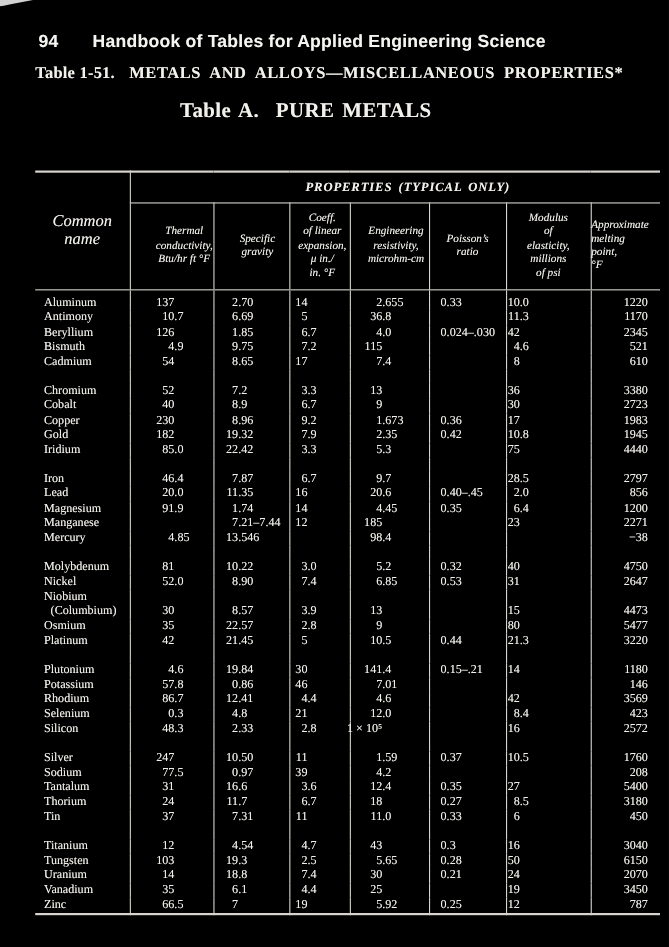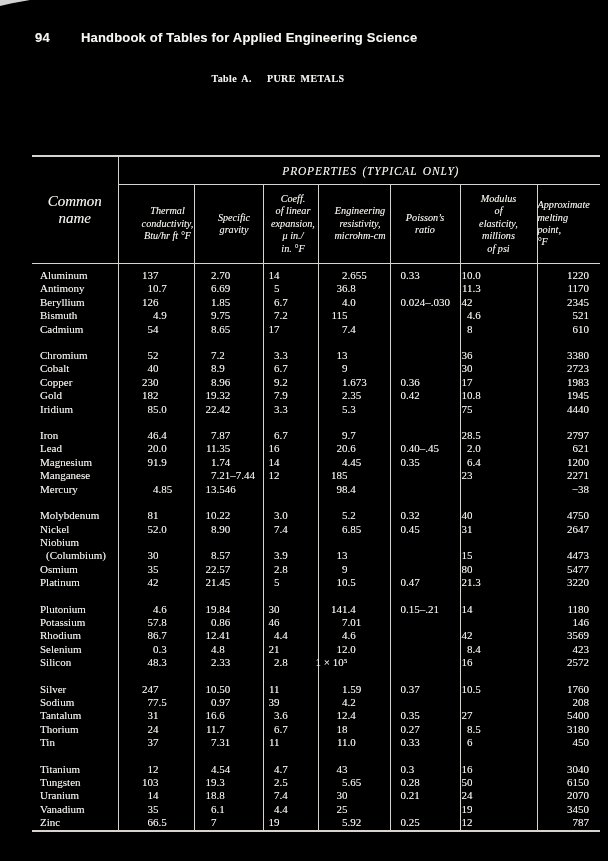--- a/index.html
+++ b/index.html
@@ -19,49 +19,49 @@
   }
   .artifact{
     position:absolute;top:0;left:0;width:30px;height:6px;
     background:#e9e9e9;
     clip-path:polygon(0 0,100% 0,40% 55%,0 100%);
     opacity:.9;
   }
   .runhead{
     position:absolute;top:30px;left:35px;
     font-family:"Liberation Sans",sans-serif;
-    font-size:13px;font-weight:600;letter-spacing:.2px;color:#f4f4f1;
+    font-size:16px;font-weight:600;letter-spacing:.2px;color:#f4f4f1;
     text-shadow:0 0 0.5px rgba(255,255,255,.45);
   }
   .runhead .num{display:inline-block;margin-right:31px;}
   .titleblock{
     position:absolute;top:59px;left:32px;width:492px;text-align:center;
   }
   .title1{font-size:15px;font-weight:700;letter-spacing:.5px;word-spacing:4px;white-space:nowrap;}
   .title1 .lbl{margin-right:13px;letter-spacing:.2px;word-spacing:0;}
-  .title2{margin-top:14px;font-size:10px;font-weight:700;letter-spacing:.4px;word-spacing:2px;}
+  .title2{margin-top:14px;font-size:19px;font-weight:700;letter-spacing:.4px;word-spacing:2px;}
   .title2 .lbl{margin-right:15px;}
   .title3{margin-top:12px;font-size:10.5px;font-weight:700;letter-spacing:.3px;word-spacing:1px;}
 
   table.metals{
     position:absolute;top:155px;left:32px;width:568px;
     border-collapse:collapse;table-layout:fixed;
     border-top:2px solid var(--rule);
     border-bottom:2px solid var(--rule);
   }
   th,td{padding:0;font-weight:normal;}
   thead{border-bottom:1.5px solid var(--rule);}
   thead th{font-style:italic;color:var(--ink);}
   .c-thermal,.c-spec,.c-coeff,.c-elec,.c-poisson,.c-modulus,.c-melting{
     border-left:1px solid var(--rule);
   }
   .span-head{
     height:27px;border-bottom:1px solid var(--rule);
     font-size:11.5px;letter-spacing:.8px;word-spacing:2px;
-    text-align:center;vertical-align:middle;font-weight:400;
+    text-align:center;vertical-align:middle;font-weight:700;
   }
   .name-head{vertical-align:middle;text-align:center;font-size:15px;}
   .cols-row th{
     height:78px;vertical-align:middle;text-align:center;
     font-size:10.2px;line-height:12.4px;white-space:pre-line;
   }
   tbody td{
     font-size:11px;line-height:13.4px;height:13.4px;
     vertical-align:bottom;white-space:nowrap;overflow:visible;
   }
@@ -83,20 +83,23 @@
 <body>
 
 <div class="page">
   <div class="artifact"></div>
 
   <div class="runhead">
     <span class="num">94</span><span>Handbook of Tables for Applied Engineering Science</span>
   </div>
 
   <div class="titleblock">
+    <div class="title1">
+      <span class="lbl">Table 1-51.</span><span>METALS AND ALLOYS—MISCELLANEOUS PROPERTIES*</span>
+    </div>
     <div class="title2">
       <span class="lbl">Table A.</span><span>PURE METALS</span>
     </div>
   </div>
 
   <table class="metals">
     <colgroup>
       <col style="width:86px">
         <col style="width:76px">
         <col style="width:69px">
@@ -304,21 +307,21 @@
         <tr>
           <td class="c-name">
             <div>Lead</div>
           </td>
           <td class="c-thermal"><span class="ip">20</span><span class="fp">.0</span></td>
           <td class="c-spec"><span class="ip">11</span><span class="fp">.35</span></td>
           <td class="c-coeff"><span class="ip">16</span><span class="fp"></span></td>
           <td class="c-elec"><span class="ip">20</span><span class="fp">.6</span></td>
           <td class="c-poisson">0.40–.45</td>
           <td class="c-modulus"><span class="ip">2</span><span class="fp">.0</span></td>
-          <td class="c-melting">621</td>
+          <td class="c-melting">856</td>
         </tr>
         <tr>
           <td class="c-name">
             <div>Magnesium</div>
           </td>
           <td class="c-thermal"><span class="ip">91</span><span class="fp">.9</span></td>
           <td class="c-spec"><span class="ip">1</span><span class="fp">.74</span></td>
           <td class="c-coeff"><span class="ip">14</span><span class="fp"></span></td>
           <td class="c-elec"><span class="ip">4</span><span class="fp">.45</span></td>
           <td class="c-poisson">0.35</td>
@@ -372,21 +375,21 @@
           <td class="c-melting">4750</td>
         </tr>
         <tr>
           <td class="c-name">
             <div>Nickel</div>
           </td>
           <td class="c-thermal"><span class="ip">52</span><span class="fp">.0</span></td>
           <td class="c-spec"><span class="ip">8</span><span class="fp">.90</span></td>
           <td class="c-coeff"><span class="ip">7</span><span class="fp">.4</span></td>
           <td class="c-elec"><span class="ip">6</span><span class="fp">.85</span></td>
-          <td class="c-poisson">0.45</td>
+          <td class="c-poisson">0.53</td>
           <td class="c-modulus"><span class="ip">31</span><span class="fp"></span></td>
           <td class="c-melting">2647</td>
         </tr>
         <tr>
           <td class="c-name">
             <div>Niobium</div>
             <div class="indent">(Columbium)</div>
           </td>
           <td class="c-thermal"><span class="ip">30</span><span class="fp"></span></td>
           <td class="c-spec"><span class="ip">8</span><span class="fp">.57</span></td>
@@ -409,21 +412,21 @@
           <td class="c-melting">5477</td>
         </tr>
         <tr>
           <td class="c-name">
             <div>Platinum</div>
           </td>
           <td class="c-thermal"><span class="ip">42</span><span class="fp"></span></td>
           <td class="c-spec"><span class="ip">21</span><span class="fp">.45</span></td>
           <td class="c-coeff"><span class="ip">5</span><span class="fp"></span></td>
           <td class="c-elec"><span class="ip">10</span><span class="fp">.5</span></td>
-          <td class="c-poisson">0.47</td>
+          <td class="c-poisson">0.44</td>
           <td class="c-modulus"><span class="ip">21</span><span class="fp">.3</span></td>
           <td class="c-melting">3220</td>
         </tr>
         <tr class="spacer">
           <td class="c-name"></td>
           <td class="c-thermal"></td>
           <td class="c-spec"></td>
           <td class="c-coeff"></td>
           <td class="c-elec"></td>
           <td class="c-poisson"></td>

